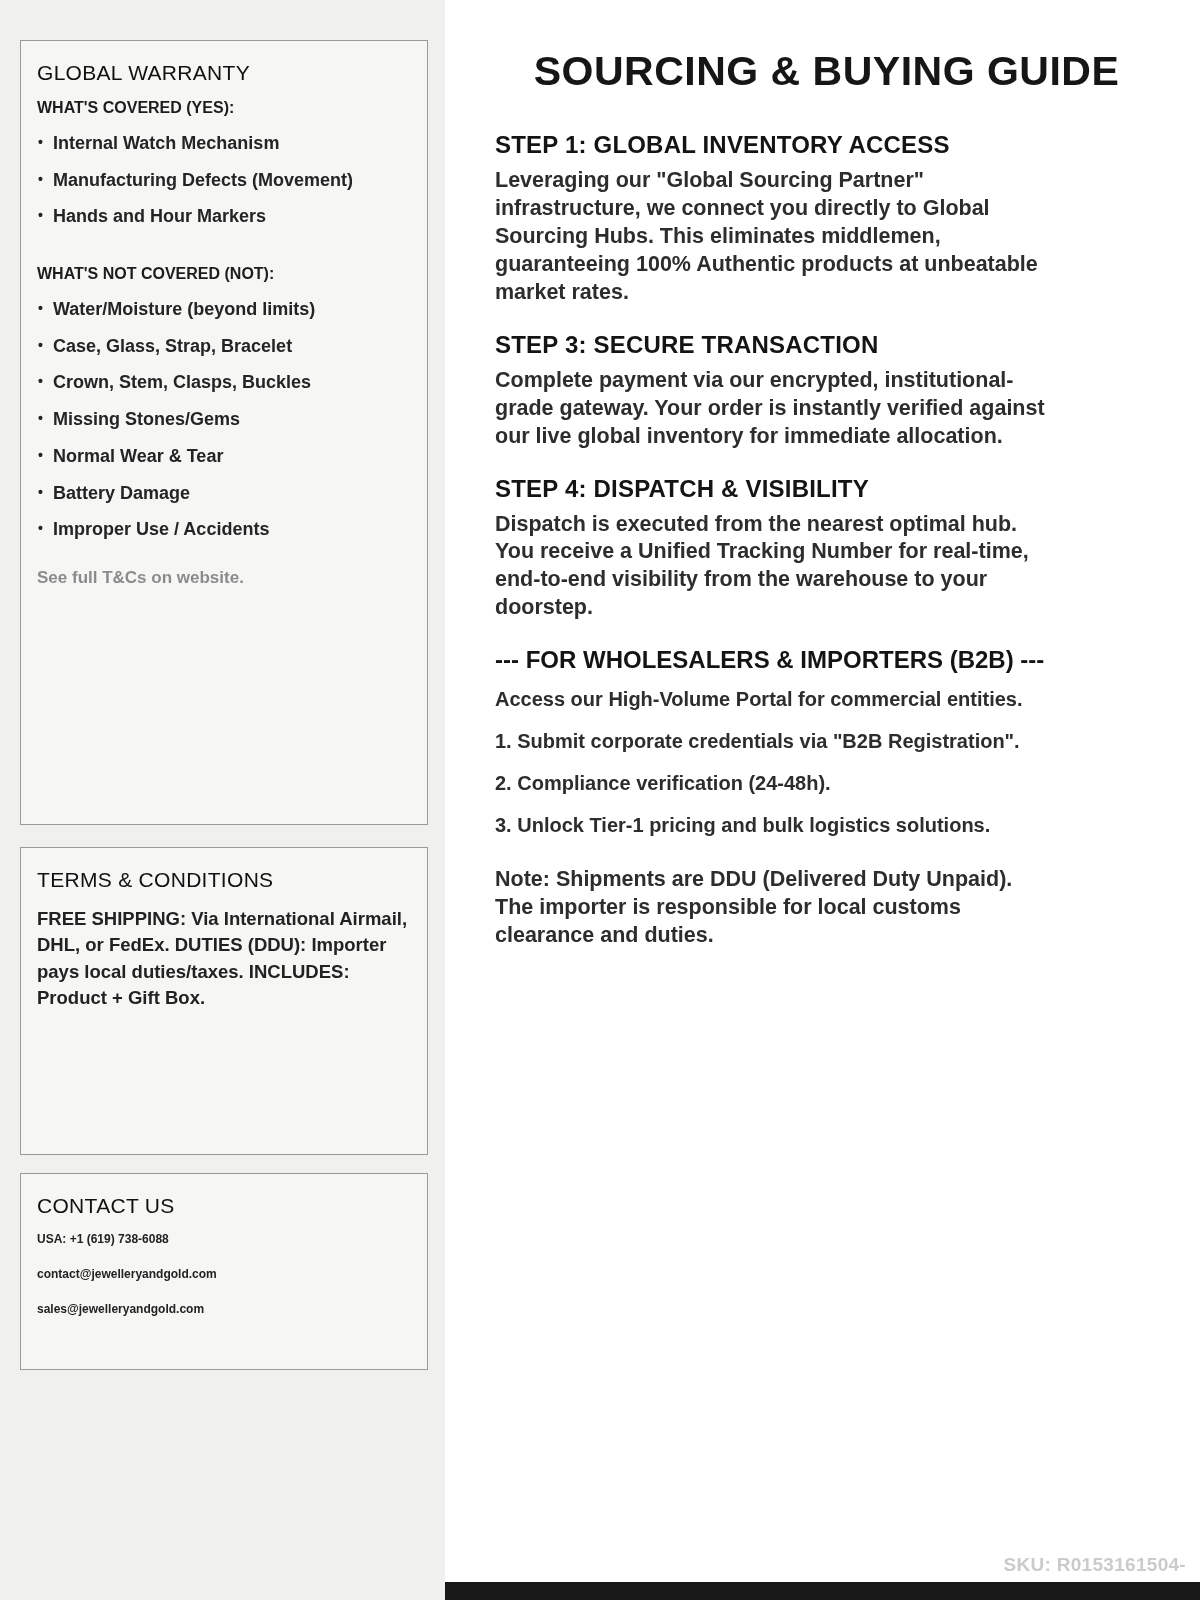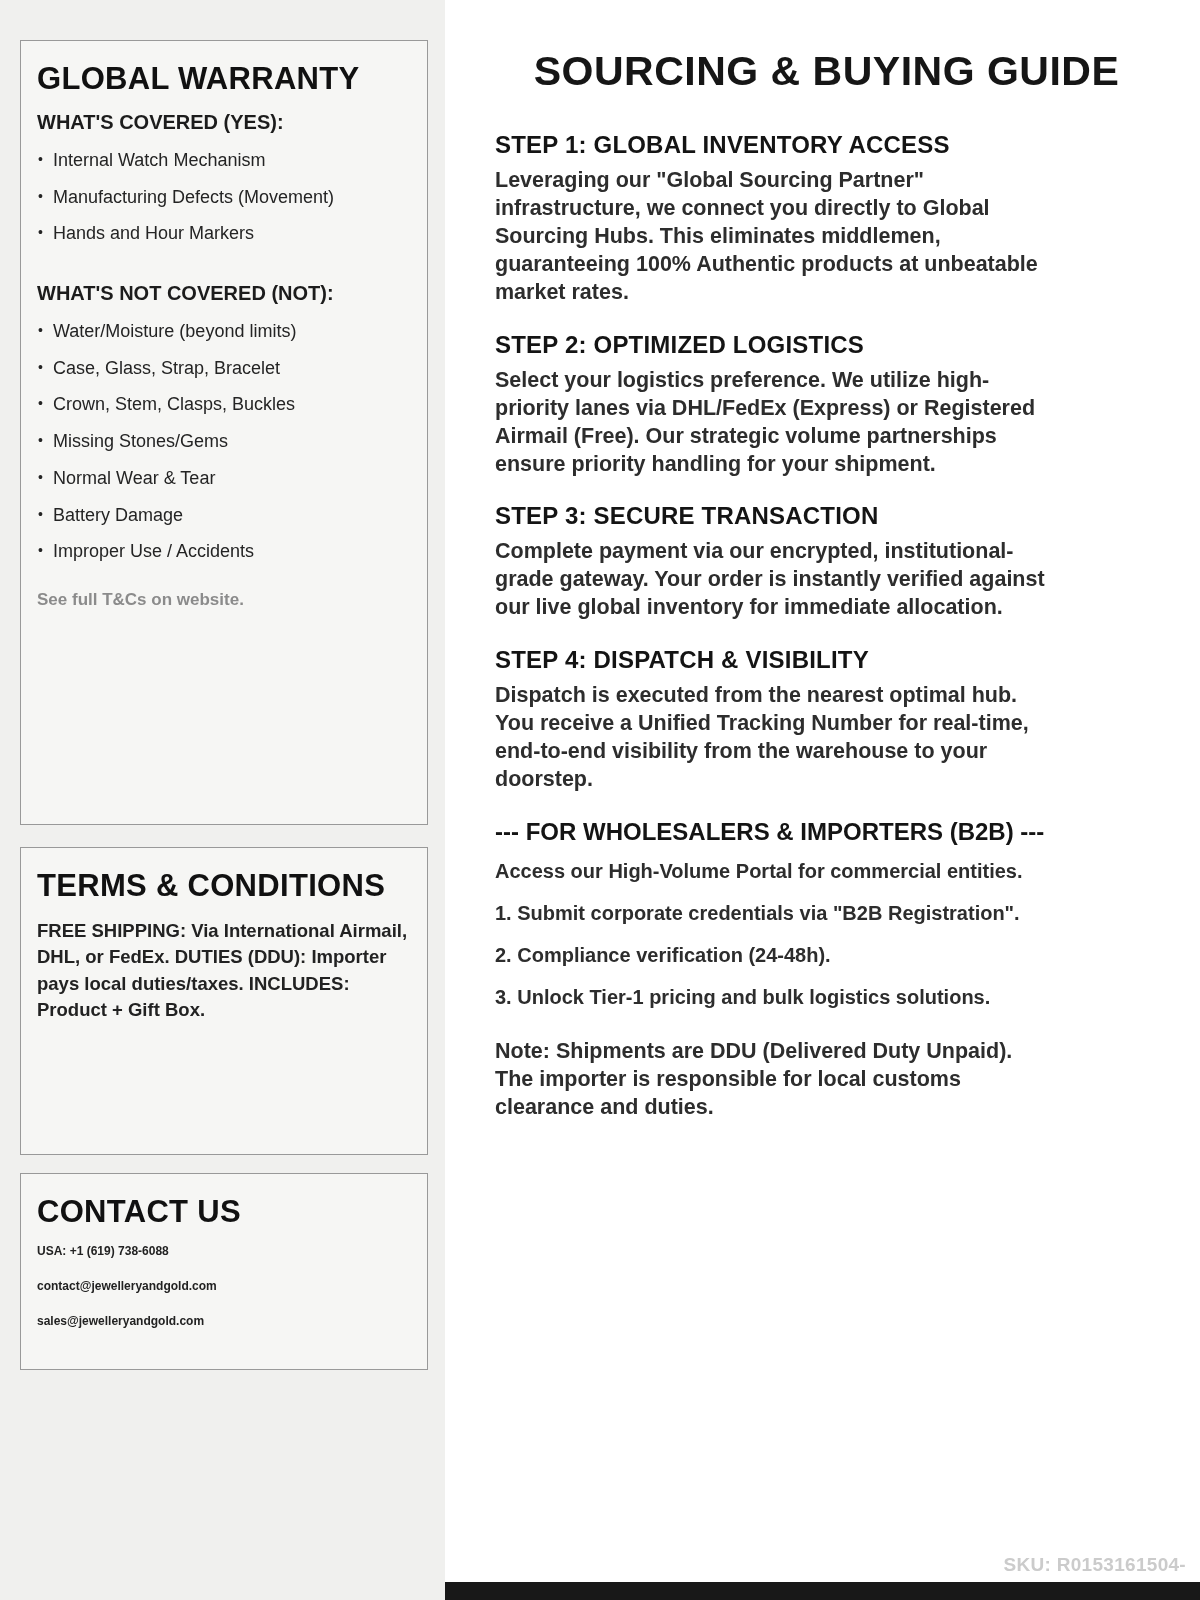--- a/index.html
+++ b/index.html
@@ -21,37 +21,37 @@
   .panel {
     background: #f6f6f4;
     border: 1px solid #999;
     padding: 20px 16px;
   }
   .panel-warranty { height: 785px; }
   .panel-terms   { height: 308px; margin-top: 22px; }
   .panel-contact { height: 197px; margin-top: 18px; }
 
   .panel-title {
-    font-size: 31px;
-    font-weight: 700;
+    font-size: 21px;
+    font-weight: 400;
     letter-spacing: 0.3px;
     color: #111;
     margin-bottom: 14px;
   }
   .sub-heading {
-    font-size: 20px;
+    font-size: 16px;
     font-weight: 700;
     color: #1c1c1c;
     margin: 8px 0 16px;
   }
   .sub-heading.second { margin-top: 38px; }
   ul.plist { list-style: none; }
   ul.plist li {
     font-size: 18px;
-    font-weight: 400;
+    font-weight: 700;
     color: #242424;
     padding-left: 16px;
     position: relative;
     margin-bottom: 16px;
     line-height: 1.15;
   }
   ul.plist li::before {
     content: "\2022";
     position: absolute;
     left: 1px;
@@ -192,24 +192,20 @@
 
   <div class="main">
 
     <div class="main-title">SOURCING &amp; BUYING GUIDE</div>
 
     <div class="step">
       <div class="step-heading">STEP 1: GLOBAL INVENTORY ACCESS</div>
       <div class="step-body">Leveraging our "Global Sourcing Partner" infrastructure, we connect you directly to Global Sourcing Hubs. This eliminates middlemen, guaranteeing 100% Authentic products at unbeatable market rates.</div>
     </div>
 
-    <div class="step">
-      <div class="step-heading">STEP 2: OPTIMIZED LOGISTICS</div>
-      <div class="step-body">Select your logistics preference. We utilize high-priority lanes via DHL/FedEx (Express) or Registered Airmail (Free). Our strategic volume partnerships ensure priority handling for your shipment.</div>
-    </div>
 
     <div class="step">
       <div class="step-heading">STEP 3: SECURE TRANSACTION</div>
       <div class="step-body">Complete payment via our encrypted, institutional-grade gateway. Your order is instantly verified against our live global inventory for immediate allocation.</div>
     </div>
 
     <div class="step">
       <div class="step-heading">STEP 4: DISPATCH &amp; VISIBILITY</div>
       <div class="step-body">Dispatch is executed from the nearest optimal hub. You receive a Unified Tracking Number for real-time, end-to-end visibility from the warehouse to your doorstep.</div>
     </div>

